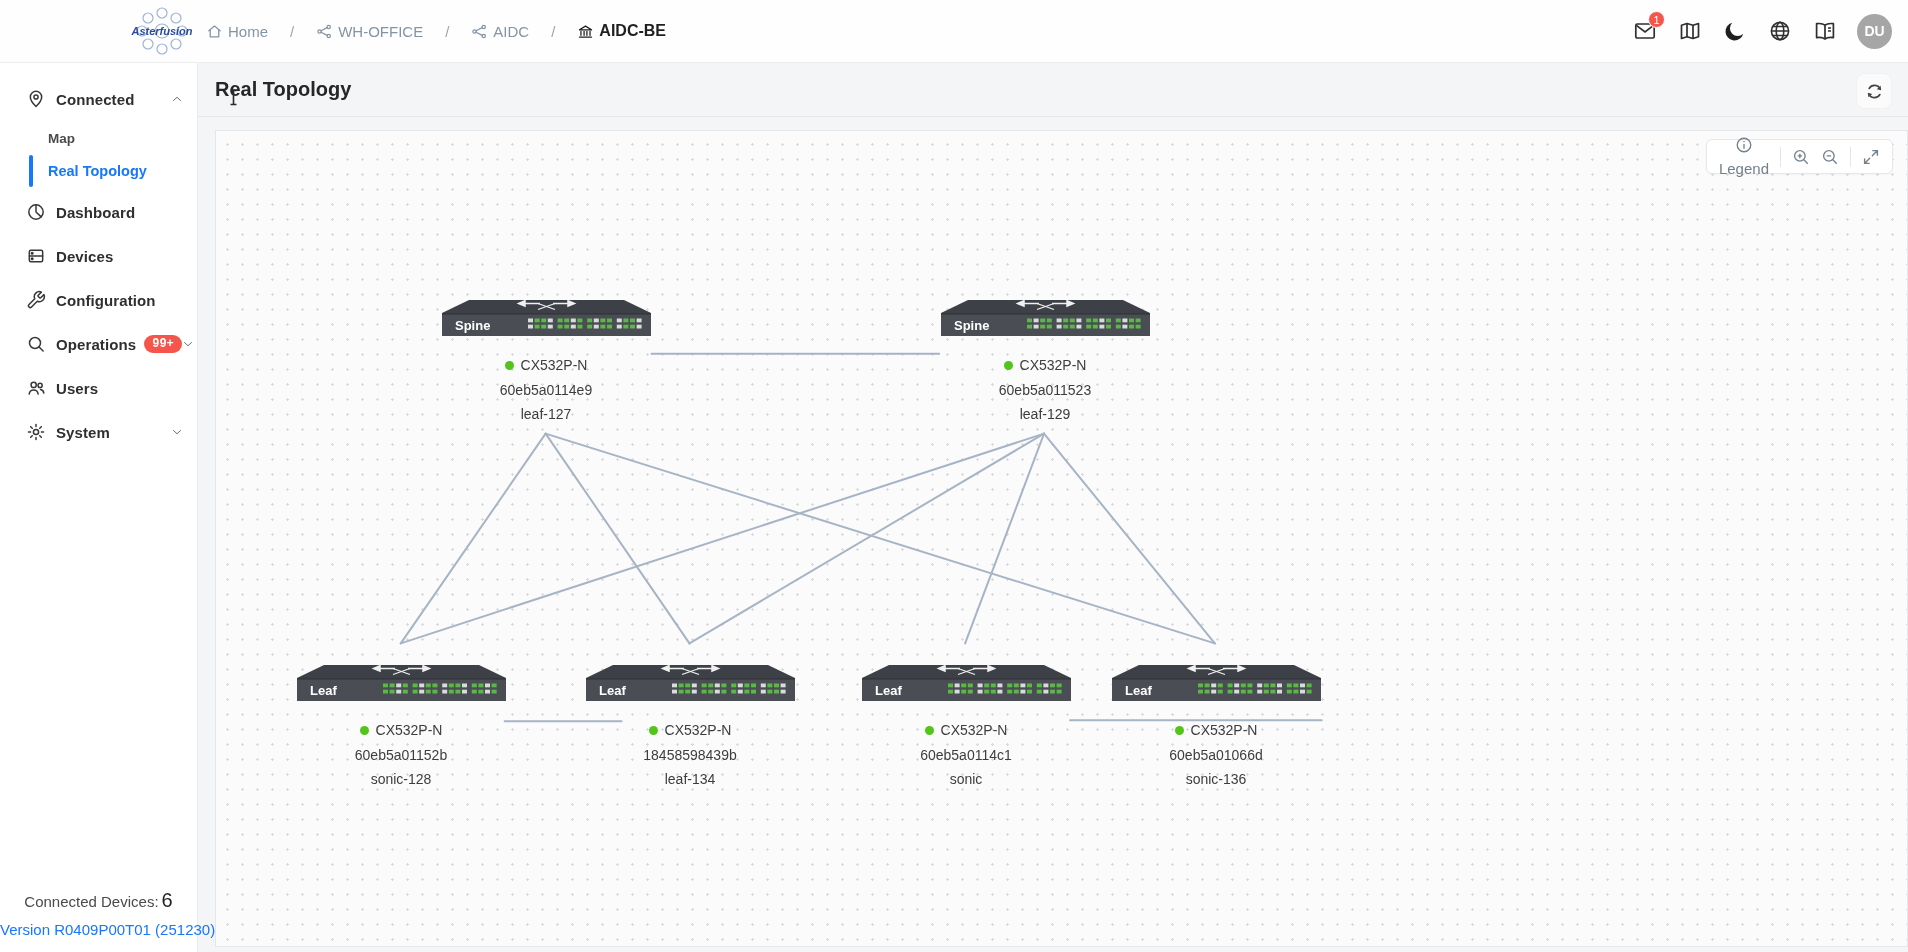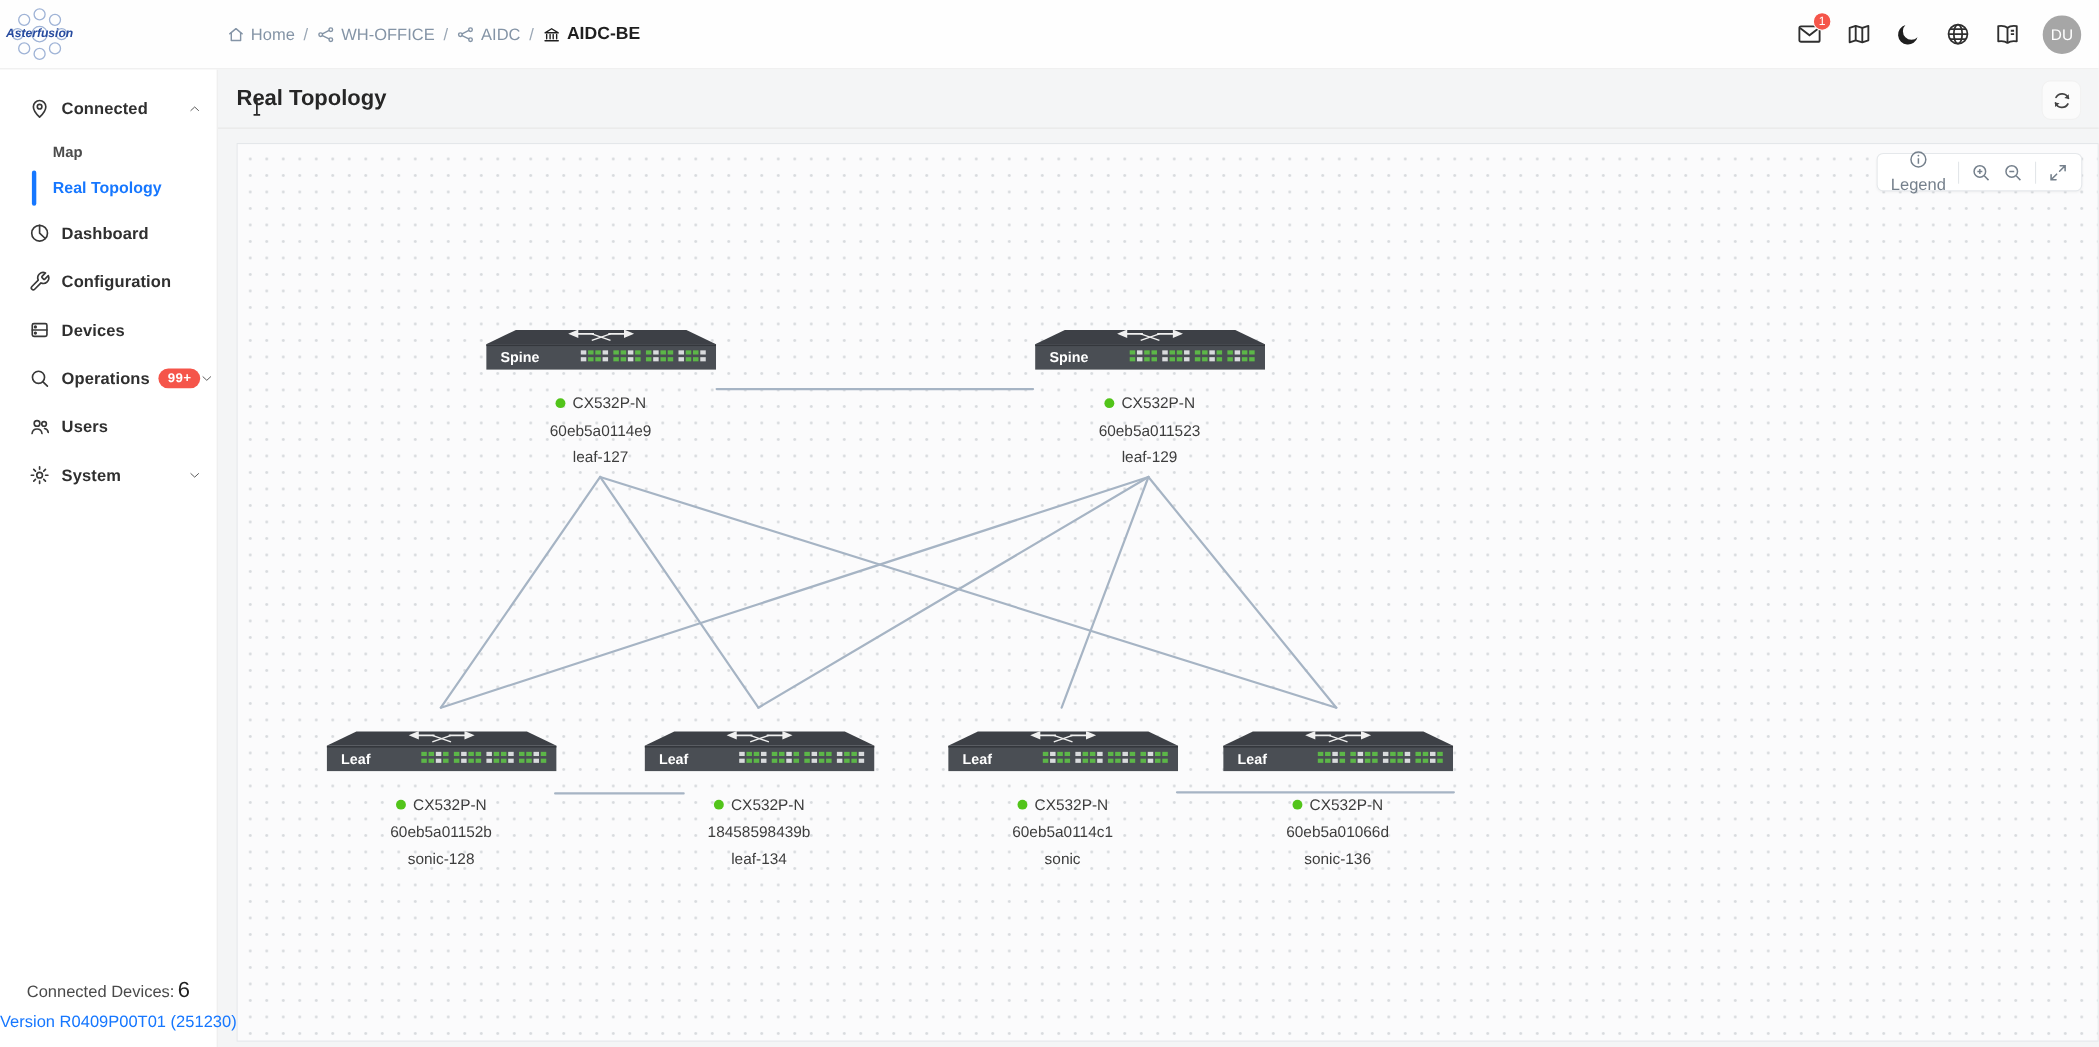--- a/index.html
+++ b/index.html
@@ -10,44 +10,44 @@
     color:#303030;
     position:relative;
   }
 
   
   .top-header {
     position:absolute; left:0; top:0; width:1908px; height:63px;
     background:#fefefe; border-bottom:1px solid #ededed;
     display:flex; align-items:center; z-index:30;
   }
-  .logo-wrap { width:198px; display:flex; justify-content:flex-start; align-items:center; }
+  .logo-wrap { width:198px; display:flex; justify-content:flex-end; align-items:center; }
   .logo { position:relative; width:72px; height:52px; }
   .logo svg { position:absolute; left:0; top:0; }
   .logo .logo-text {
     position:absolute; left:50%; top:50%; transform:translate(-50%,-50%);
     font-size:11px; font-weight:bold; font-style:italic; color:#274b9f; white-space:nowrap;
   }
-  .breadcrumb { display:flex; align-items:center; gap:7px; margin-left:8px; font-size:15px; color:#8494a6; }
+  .breadcrumb { display:flex; align-items:center; gap:21px; margin-left:8px; font-size:15px; color:#8494a6; }
   .bc-item { display:flex; align-items:center; gap:5px; cursor:pointer; }
   .bc-item svg { width:17px; height:17px; }
   .bc-sep { color:#9aa7b5; margin:0 1px; }
   .bc-item.current { color:#1f1f1f; font-weight:bold; font-size:16px; }
 
   .header-actions { margin-left:auto; display:flex; align-items:center; gap:19px; padding-right:16px; }
   .h-icon { position:relative; width:26px; height:26px; display:flex; align-items:center; justify-content:center; cursor:pointer; color:#2f2f2f; }
   .h-icon svg { width:24px; height:24px; }
   .mail-badge {
     position:absolute; top:-7px; right:-7px; min-width:17px; height:17px; padding:0 4px;
     background:#f5554a; color:#fff; font-size:11px; border-radius:9px;
     display:flex; align-items:center; justify-content:center; border:1px solid #fff;
   }
   .avatar {
     width:35px; height:35px; border-radius:50%; background:#a6a6a6; color:#fff;
-    font-size:14px; font-weight:normal; display:flex; align-items:center; justify-content:center; cursor:pointer;
+    font-size:14px; font-weight:bold; display:flex; align-items:center; justify-content:center; cursor:pointer;
   }
 
   
   .sidebar {
     position:absolute; left:0; top:63px; bottom:0; width:198px;
     background:#ffffff; border-right:1px solid #ececec; z-index:20;
   }
   .side-nav { padding-top:14px; }
   .nav-row {
     position:relative; display:flex; align-items:center; height:44px;
@@ -246,35 +246,35 @@
           <svg viewBox="0 0 24 24" fill="none" stroke="currentColor" stroke-width="1.8" stroke-linecap="round" stroke-linejoin="round">
             <circle cx="12" cy="12" r="8.6"></circle>
             <path d="M12 12 V3.4 M12 12 L18.2 17.8"></path>
           </svg>
         </span>
         <span class="nv-label">Dashboard</span>
       </div>
       <div class="nav-row">
         <span class="nv-icon">
           <svg viewBox="0 0 24 24" fill="none" stroke="currentColor" stroke-width="1.8" stroke-linecap="round" stroke-linejoin="round">
-            <path d="M14.7 6.3a1 1 0 0 0 0 1.4l1.6 1.6a1 1 0 0 0 1.4 0l3.77-3.77a6 6 0 0 1-7.94 7.94l-6.91 6.91a2.12 2.12 0 0 1-3-3l6.91-6.91a6 6 0 0 1 7.94-7.94l-3.76 3.76z"></path>
-          </svg>
-        </span>
-        <span class="nv-label">Configuration</span>
-      </div>
-      <div class="nav-row">
-        <span class="nv-icon">
-          <svg viewBox="0 0 24 24" fill="none" stroke="currentColor" stroke-width="1.8" stroke-linecap="round" stroke-linejoin="round">
             <rect x="4" y="5" width="16" height="14" rx="1.8"></rect>
             <path d="M4 12 H20"></path>
             <circle cx="7.4" cy="8.6" r=".9" fill="currentColor"></circle>
             <circle cx="7.4" cy="15.4" r=".9" fill="currentColor"></circle>
           </svg>
         </span>
         <span class="nv-label">Devices</span>
+      </div>
+      <div class="nav-row">
+        <span class="nv-icon">
+          <svg viewBox="0 0 24 24" fill="none" stroke="currentColor" stroke-width="1.8" stroke-linecap="round" stroke-linejoin="round">
+            <path d="M14.7 6.3a1 1 0 0 0 0 1.4l1.6 1.6a1 1 0 0 0 1.4 0l3.77-3.77a6 6 0 0 1-7.94 7.94l-6.91 6.91a2.12 2.12 0 0 1-3-3l6.91-6.91a6 6 0 0 1 7.94-7.94l-3.76 3.76z"></path>
+          </svg>
+        </span>
+        <span class="nv-label">Configuration</span>
       </div>
       <div class="nav-row">
         <span class="nv-icon">
           <svg viewBox="0 0 24 24" fill="none" stroke="currentColor" stroke-width="1.8" stroke-linecap="round" stroke-linejoin="round">
             <circle cx="10.8" cy="10.8" r="6.6"></circle>
             <path d="M15.7 15.7 L20.5 20.5"></path>
           </svg>
         </span>
         <span class="nv-label">Operations</span>
         <span class="nav-badge">99+</span>

